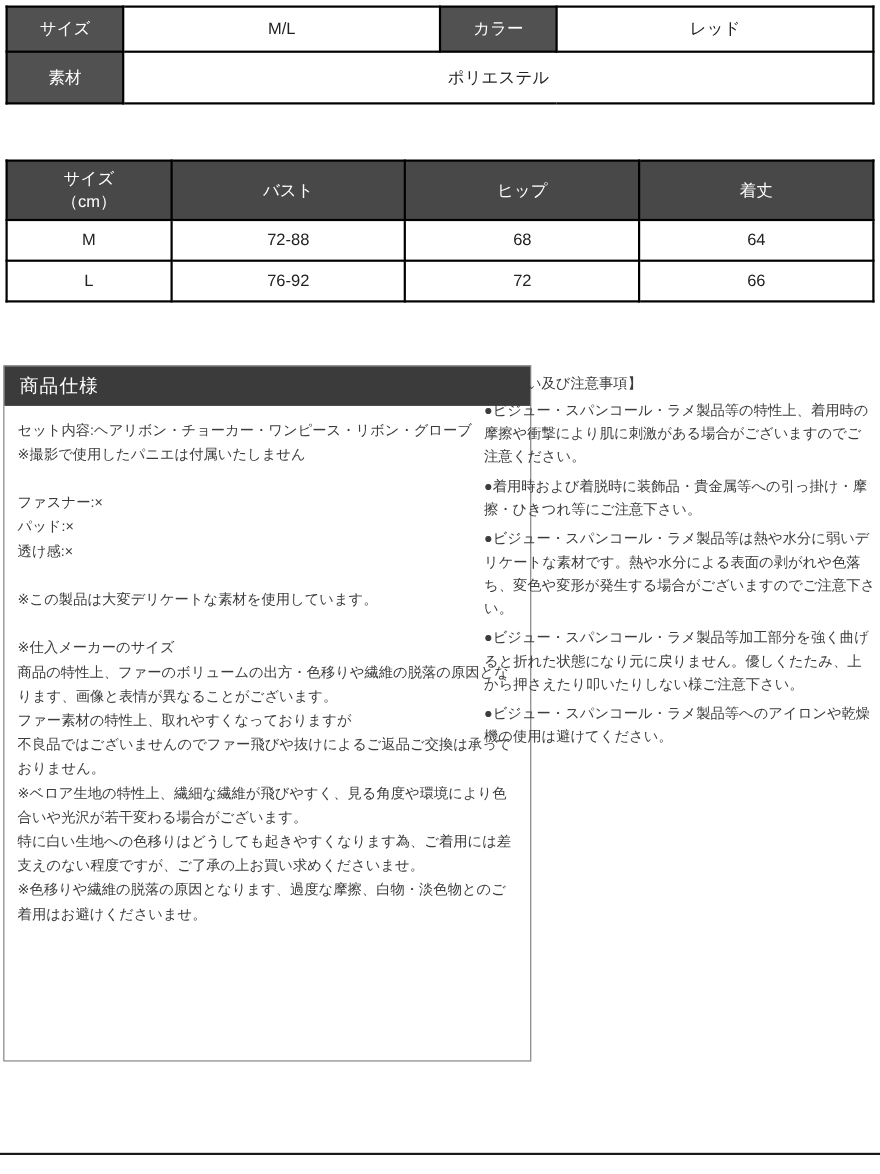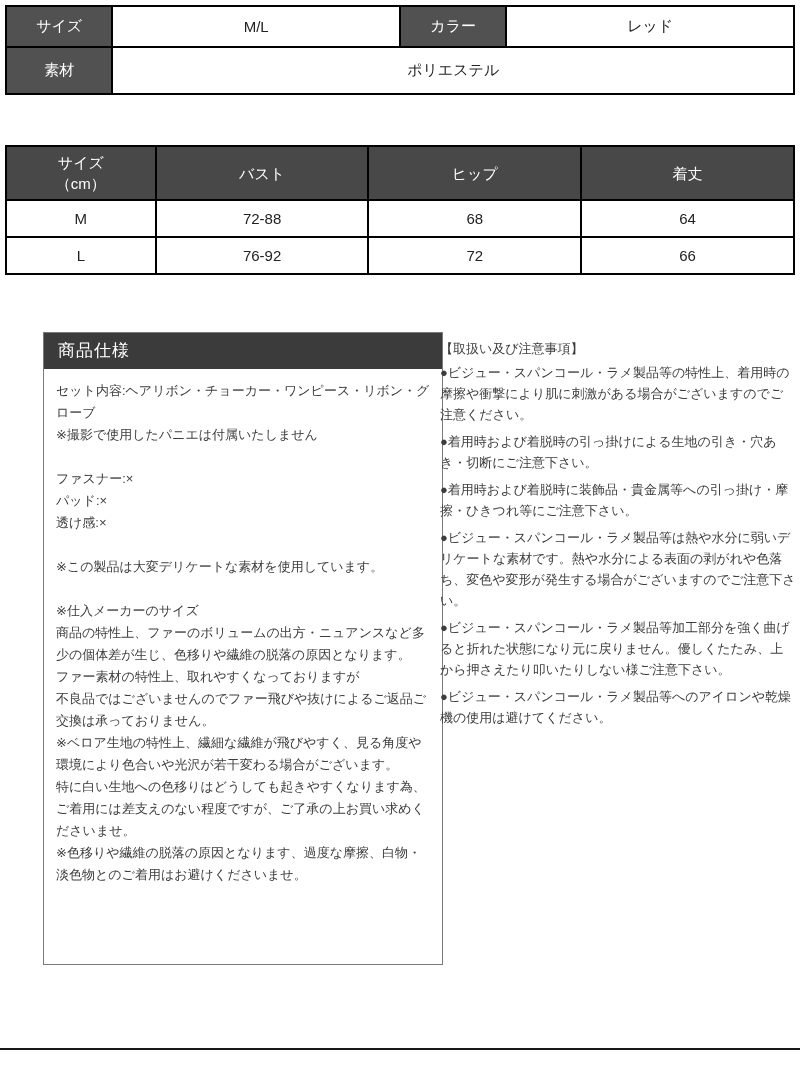--- a/index.html
+++ b/index.html
@@ -32,22 +32,22 @@
     font-weight:normal; font-size:15px; height:50px; line-height:21px;
     text-align:center; vertical-align:middle;
   }
   table.t2 td {
     border:2px solid #000000; text-align:center; vertical-align:middle;
     font-size:15px; height:33px; color:#222;
   }
 
   
   .spec-box {
-    position:absolute; top:332px; left:3px; width:400px; height:633px;
-    border:1px solid #7a7a7a; background:#ffffff; box-sizing:border-box;margin-left:40px;
+    position:absolute; top:332px; left:3px; width:480px; height:633px;
+    border:1px solid #7a7a7a; background:#ffffff; box-sizing:border-box;
   }
   .spec-title {
     background:#3b3b3b; color:#ffffff; font-size:17px;
     height:36px; line-height:36px; padding-left:14px;
     letter-spacing:1px;
   }
   .spec-body {
     padding:11px 12px 0 12px; font-size:13px; line-height:22px; color:#3c3c3c;
   }
   .spec-body p { margin:0; }
@@ -128,33 +128,32 @@
   <div class="spec-box">
     <div class="spec-title">商品仕様</div>
     <div class="spec-body">
       <p>セット内容:ヘアリボン・チョーカー・ワンピース・リボン・グローブ</p>
       <p>※撮影で使用したパニエは付属いたしません</p>
       <p class="mt">ファスナー:×</p>
       <p>パッド:×</p>
       <p>透け感:×</p>
       <p class="mt">※この製品は大変デリケートな素材を使用しています。</p>
       <p class="mt">※仕入メーカーのサイズ</p>
-      <p>商品の特性上、ファーのボリュームの出方・ニュアンスなど多少の個体差が生じ、色移りや繊維の脱落の原因となります。</p>
+      <p>商品の特性上、ファーのボリュームの出方・色移りや繊維の脱落の原因となります、画像と表情が異なることがございます。</p>
       <p>ファー素材の特性上、取れやすくなっておりますが</p>
       <p>不良品ではございませんのでファー飛びや抜けによるご返品ご交換は承っておりません。</p>
       <p>※ベロア生地の特性上、繊細な繊維が飛びやすく、見る角度や環境により色合いや光沢が若干変わる場合がございます。</p>
       <p>特に白い生地への色移りはどうしても起きやすくなります為、ご着用には差支えのない程度ですが、ご了承の上お買い求めくださいませ。</p>
       <p>※色移りや繊維の脱落の原因となります、過度な摩擦、白物・淡色物とのご着用はお避けくださいませ。</p>
     </div>
   </div>
 
   <div class="handling">
     <p class="h-title">【取扱い及び注意事項】</p>
     <p>●ビジュー・スパンコール・ラメ製品等の特性上、着用時の摩擦や衝撃により肌に刺激がある場合がございますのでご注意ください。</p>
-    <p>●着用時および着脱時の引っ掛けによる生地の引き・穴あき・切断にご注意下さい。</p>
     <p>●着用時および着脱時に装飾品・貴金属等への引っ掛け・摩擦・ひきつれ等にご注意下さい。</p>
     <p>●ビジュー・スパンコール・ラメ製品等は熱や水分に弱いデリケートな素材です。熱や水分による表面の剥がれや色落ち、変色や変形が発生する場合がございますのでご注意下さい。</p>
     <p>●ビジュー・スパンコール・ラメ製品等加工部分を強く曲げると折れた状態になり元に戻りません。優しくたたみ、上から押さえたり叩いたりしない様ご注意下さい。</p>
     <p>●ビジュー・スパンコール・ラメ製品等へのアイロンや乾燥機の使用は避けてください。</p>
   </div>
 
   <div class="bottom-rule"></div>
 
 </div>
 

